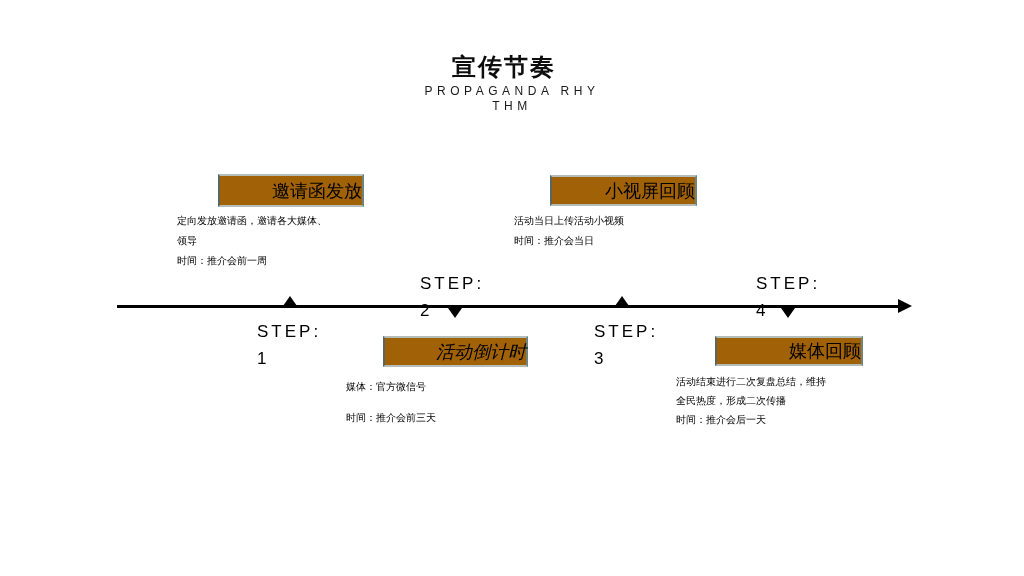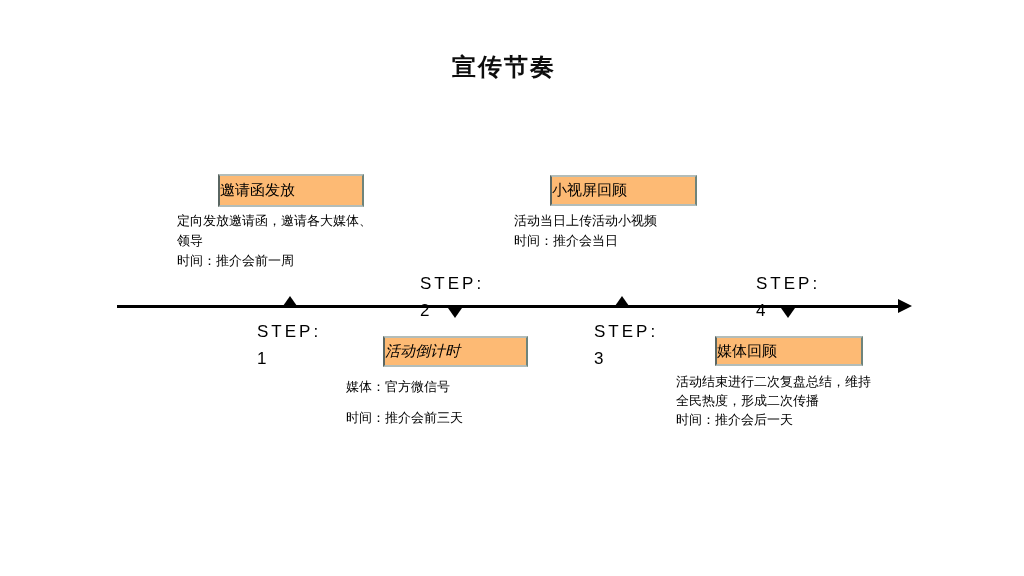--- a/index.html
+++ b/index.html
@@ -56,47 +56,51 @@
     letter-spacing: 3px; color: #000000; white-space: nowrap;
   }
   .step.s1 { left: 257px; top: 318px; }
   .step.s2 { left: 420px; top: 270px; }
   .step.s3 { left: 594px; top: 318px; }
   .step.s4 { left: 756px; top: 270px; }
 
   
   .box {
     position: absolute; box-sizing: border-box;
-    background: #fdba74;
-    display: flex; align-items: center; justify-content: flex-start;
-    font-size: 15px; color: #000000; white-space: nowrap;
+    background: #a16207;
+    display: flex; align-items: center; justify-content: flex-end;
+    font-size: 18px; color: #000000; white-space: nowrap;
     border-style: solid; border-width: 2px;
     border-top-color: #b3bdb9;
     border-bottom-color: #b3bdb9;
     border-left-color: #5a6662;
     border-right-color: #6e847c;
   }
   .box.b1 { left: 218px; top: 174px; width: 146px; height: 33px; }
   .box.b2 { left: 550px; top: 175px; width: 147px; height: 31px; }
   .box.b3 { left: 383px; top: 336px; width: 145px; height: 31px; font-style: italic; }
   .box.b4 { left: 715px; top: 336px; width: 148px; height: 30px; }
 
   
-  .desc { position: absolute; font-size: 13px; color: #000000; white-space: nowrap; }
+  .desc { position: absolute; font-size: 10px; color: #000000; white-space: nowrap; }
   .desc.d1 { left: 177px; top: 211px; line-height: 20px; }
   .desc.d2 { left: 514px; top: 211px; line-height: 20px; }
   .desc.d3 { left: 346px; top: 371px; line-height: 31px; }
   .desc.d4 { left: 676px; top: 372px; line-height: 19px; }
 </style>
 </head>
 <body>
 
 <div class="slide">
 
   <div class="title">宣传节奏</div>
+  <div class="subtitle">
+    <div>PROPAGANDA RHY</div>
+    <div>THM</div>
+  </div>
 
   <div class="axis"></div>
   <div class="axis-arrowhead"></div>
   <div class="tri up t1"></div>
   <div class="tri down t2"></div>
   <div class="tri up t3"></div>
   <div class="tri down t4"></div>
 
   <div class="step s1">
     <div>STEP:</div>

